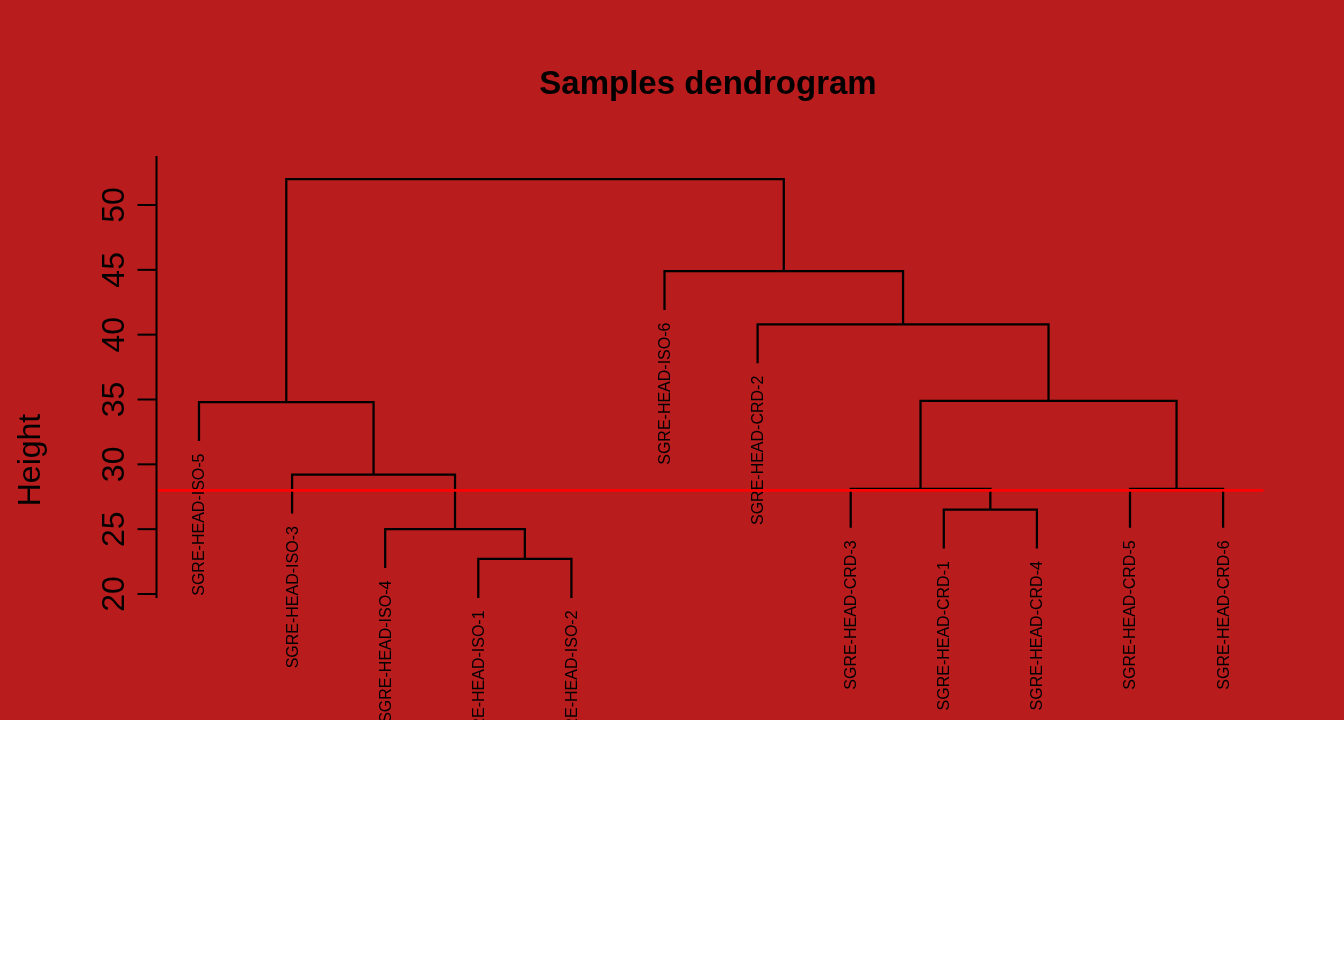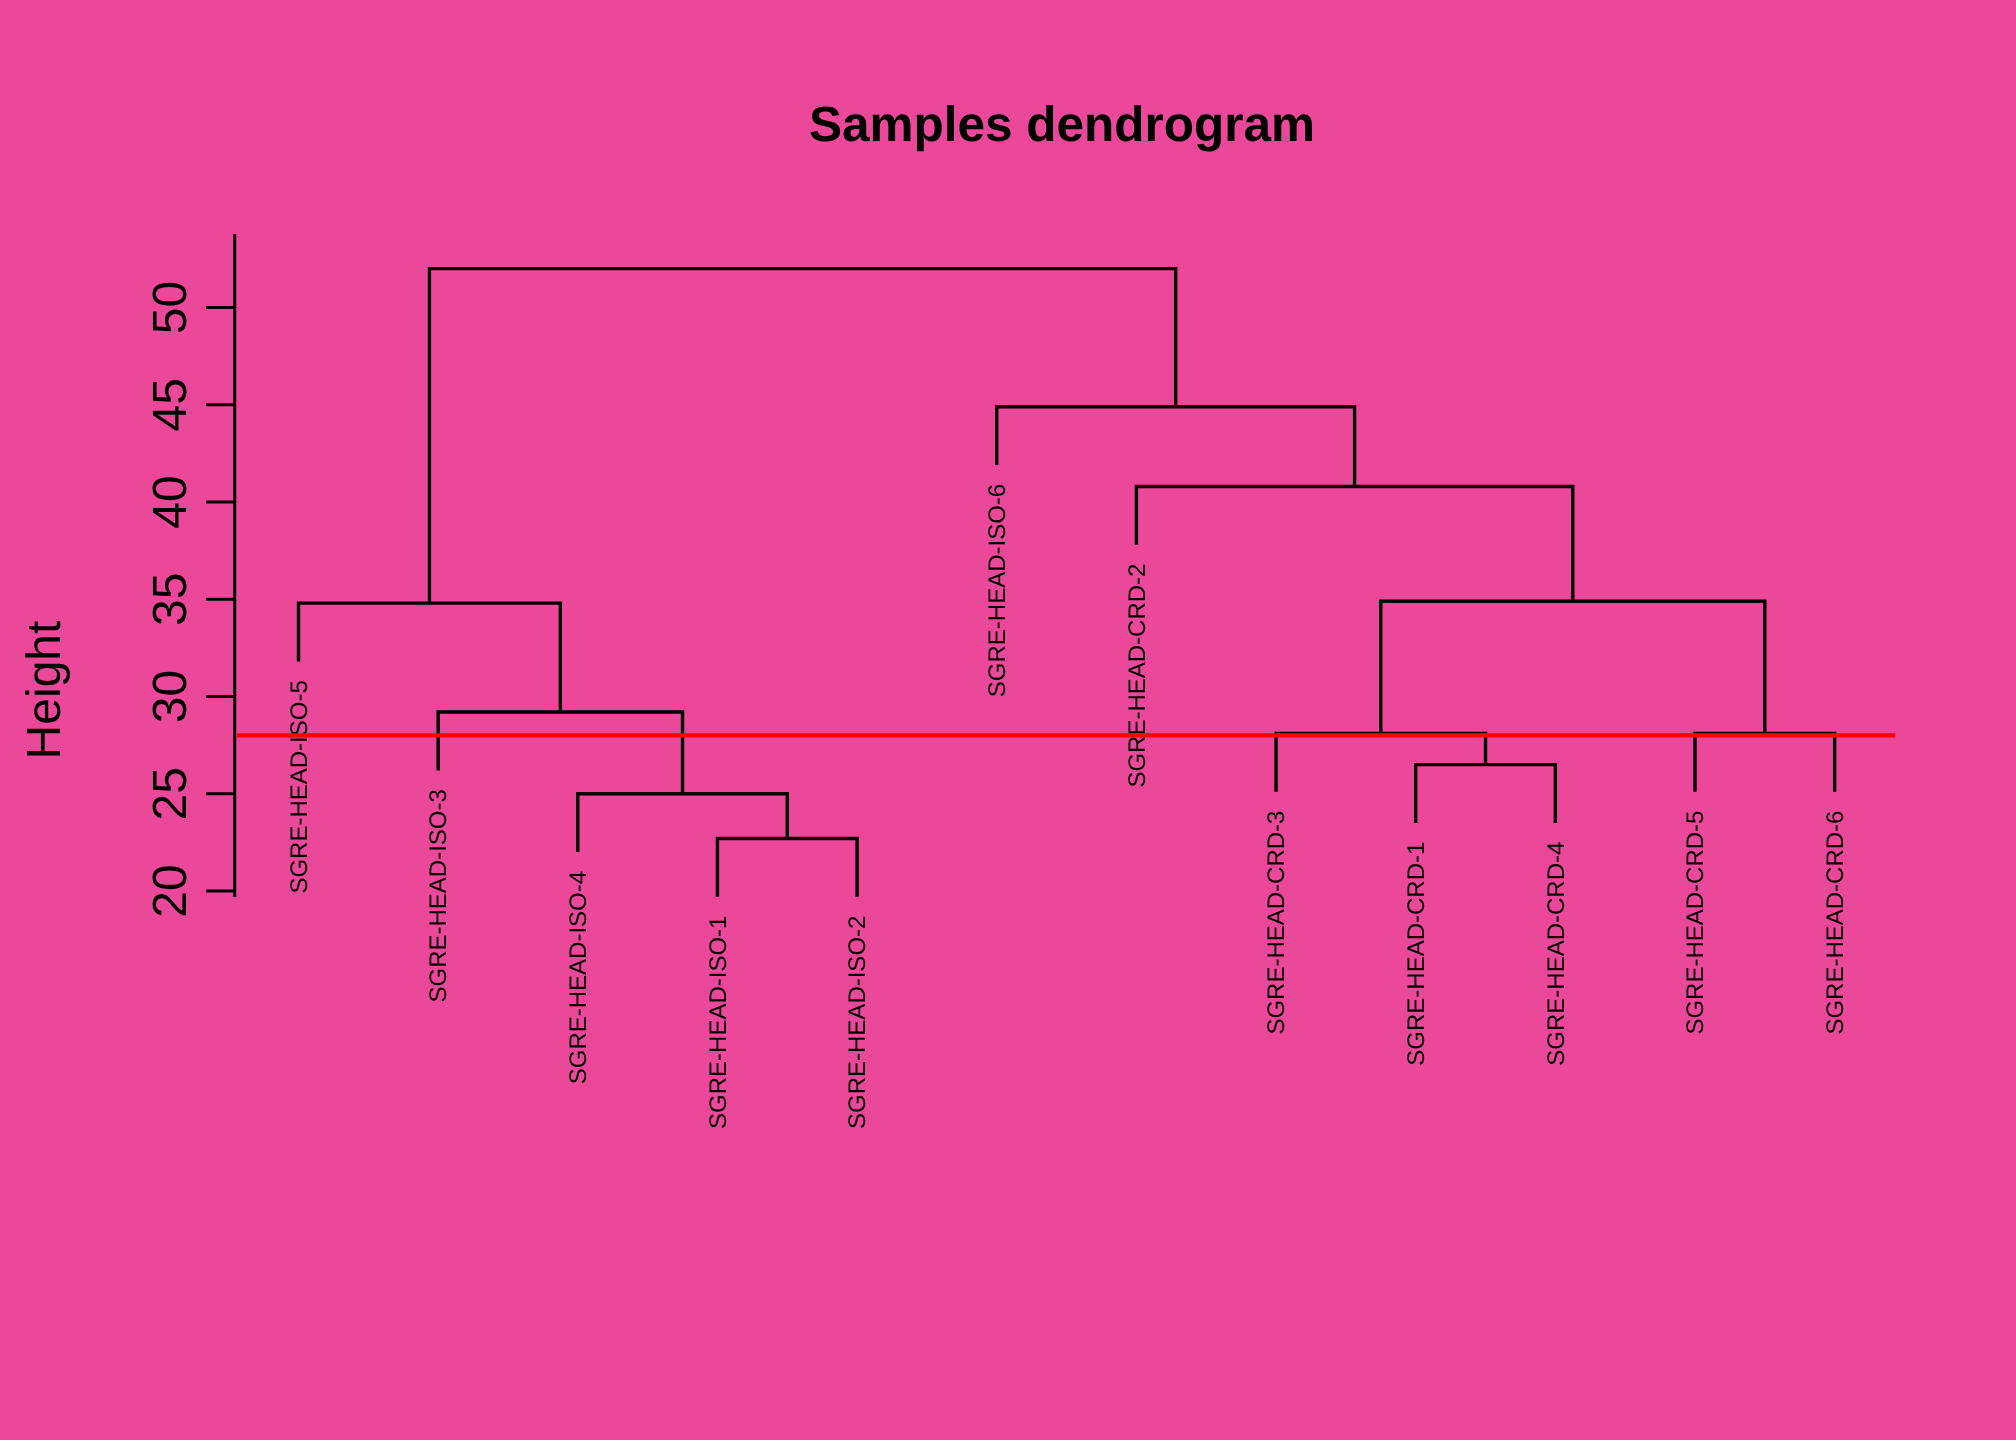--- a/index.html
+++ b/index.html
@@ -1,20 +1,20 @@
 <!DOCTYPE html>
 <html><head>
 <meta charset="utf-8">
 <style>
   html, body { margin: 0; padding: 0; background: #ffffff; }
   .figure {
     position: relative;
     width: 1344px;
-    height: 960px;
-    background: #ec4899;
+    height: 720px;
+    background: #b91c1c;
     overflow: hidden;
     font-family: "Liberation Sans", sans-serif;
   }
   svg text { fill: #000000; font-family: "Liberation Sans", sans-serif; }
   .chart-title { font-size: 33px; font-weight: bold; }
   .y-label    { font-size: 32px; }
   .tick-label { font-size: 32px; }
   .leaf-label { font-size: 16px; }
 </style>
 </head>

